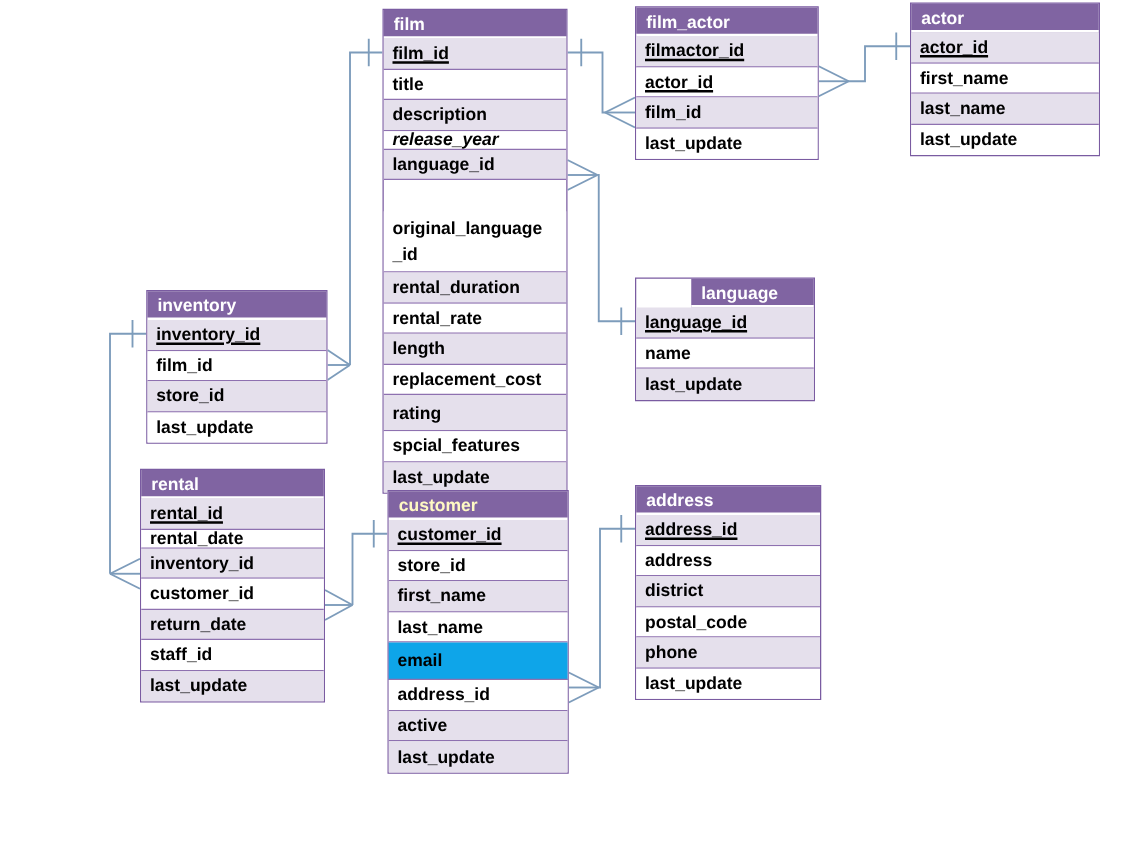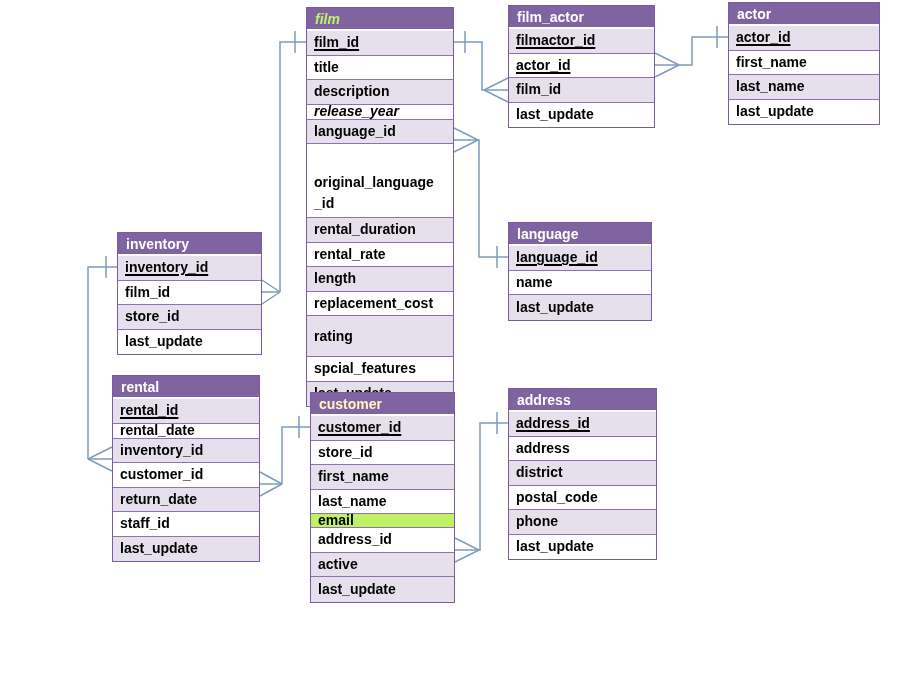--- a/index.html
+++ b/index.html
@@ -95,35 +95,35 @@
       <g stroke="#7D9CBB" stroke-width="1.5" fill="none">
         <line x1="497" y1="412" x2="497" y2="434"></line>
         <line x1="479" y1="550" x2="455" y2="538"></line>
         <line x1="479" y1="550" x2="455" y2="550"></line>
         <line x1="479" y1="550" x2="455" y2="562"></line>
         <polyline points="508,423 480,423 480,550 479,550"></polyline>
       </g>
     </svg>
   <div id="tables">
       <div class="er-table" style="left: 306px; top: 7px; width: 148px;">
-        <div class="er-thead" style="background: rgb(128, 100, 162); color: #bef264; font-style: italic;">
+        <div class="er-thead" style="background: rgb(128, 100, 162); color: #ffffff;">
           <span>film</span>
         </div>
         <div class="er-row" style="height: 24.5px; background: rgb(229, 224, 236);"><span class="pk">film_id</span></div>
         <div class="er-row" style="height: 24.5px; background: rgb(255, 255, 255);"><span class="">title</span></div>
         <div class="er-row" style="height: 24.5px; background: rgb(229, 224, 236);"><span class="">description</span></div>
         <div class="er-row" style="height: 15px; background: rgb(255, 255, 255); font-style: italic;"><span class="">release_year</span></div>
         <div class="er-row" style="height: 24.5px; background: rgb(229, 224, 236);"><span class="">language_id</span></div>
         <div class="er-row" style="height: 49px; background: rgb(255, 255, 255); margin-top: 25px;"><span class="">original_language
 _id</span></div>
         <div class="er-row" style="height: 24.5px; background: rgb(229, 224, 236);"><span class="">rental_duration</span></div>
         <div class="er-row" style="height: 24.5px; background: rgb(255, 255, 255);"><span class="">rental_rate</span></div>
         <div class="er-row" style="height: 24.5px; background: rgb(229, 224, 236);"><span class="">length</span></div>
         <div class="er-row" style="height: 24.5px; background: rgb(255, 255, 255);"><span class="">replacement_cost</span></div>
-        <div class="er-row" style="height: 41px; background: rgb(229, 224, 236); align-items: center;"><span class="">rating</span></div>
+        <div class="er-row" style="height: 29px; background: rgb(229, 224, 236); align-items: center;"><span class="">rating</span></div>
         <div class="er-row" style="height: 24.5px; background: rgb(255, 255, 255);"><span class="">spcial_features</span></div>
         <div class="er-row" style="height: 24.5px; background: rgb(229, 224, 236);"><span class="">last_update</span></div>
       </div>
       <div class="er-table" style="left: 508px; top: 5px; width: 147px;">
         <div class="er-thead" style="background: rgb(128, 100, 162); color: rgb(255, 255, 255);">
           <span>film_actor</span>
         </div>
         <div class="er-row" style="height: 24.5px; background: rgb(229, 224, 236);"><span class="pk">filmactor_id</span></div>
         <div class="er-row" style="height: 24.5px; background: rgb(255, 255, 255);"><span class="pk">actor_id</span></div>
         <div class="er-row" style="height: 24.5px; background: rgb(229, 224, 236);"><span class="">film_id</span></div>
@@ -132,21 +132,21 @@
       <div class="er-table" style="left: 728px; top: 2px; width: 152px;">
         <div class="er-thead" style="background: rgb(128, 100, 162); color: rgb(255, 255, 255);">
           <span>actor</span>
         </div>
         <div class="er-row" style="height: 24.5px; background: rgb(229, 224, 236);"><span class="pk">actor_id</span></div>
         <div class="er-row" style="height: 24.5px; background: rgb(255, 255, 255);"><span class="">first_name</span></div>
         <div class="er-row" style="height: 24.5px; background: rgb(229, 224, 236);"><span class="">last_name</span></div>
         <div class="er-row" style="height: 24.5px; background: rgb(255, 255, 255);"><span class="">last_update</span></div>
       </div>
       <div class="er-table" style="left: 508px; top: 222px; width: 144px;">
-        <div class="er-thead" style="background: rgb(128, 100, 162); color: rgb(255, 255, 255);">
+        <div class="er-thead" style="background: rgb(128, 100, 162); color: rgb(255, 255, 255); margin-left: 44px;">
           <span>language</span>
         </div>
         <div class="er-row" style="height: 24.5px; background: rgb(229, 224, 236);"><span class="pk">language_id</span></div>
         <div class="er-row" style="height: 24.5px; background: rgb(255, 255, 255);"><span class="">name</span></div>
         <div class="er-row" style="height: 24.5px; background: rgb(229, 224, 236);"><span class="">last_update</span></div>
       </div>
       <div class="er-table" style="left: 117px; top: 232px; width: 145px;">
         <div class="er-thead" style="background: rgb(128, 100, 162); color: rgb(255, 255, 255);">
           <span>inventory</span>
         </div>
@@ -168,21 +168,21 @@
         <div class="er-row" style="height: 24.5px; background: rgb(229, 224, 236);"><span class="">last_update</span></div>
       </div>
       <div class="er-table" style="left: 310px; top: 392px; width: 145px;">
         <div class="er-thead" style="background: rgb(128, 100, 162); color: #fef9c3;">
           <span>customer</span>
         </div>
         <div class="er-row" style="height: 24.5px; background: rgb(229, 224, 236);"><span class="pk">customer_id</span></div>
         <div class="er-row" style="height: 24.5px; background: rgb(255, 255, 255);"><span class="">store_id</span></div>
         <div class="er-row" style="height: 24.5px; background: rgb(229, 224, 236);"><span class="">first_name</span></div>
         <div class="er-row" style="height: 24.5px; background: rgb(255, 255, 255);"><span class="">last_name</span></div>
-        <div class="er-row" style="height: 14px; background: #bef264;"><span class="">email</span></div>
+        <div class="er-row" style="height: 30px; background: #0ea5e9;"><span class="">email</span></div>
         <div class="er-row" style="height: 24.5px; background: rgb(255, 255, 255);"><span class="">address_id</span></div>
         <div class="er-row" style="height: 24.5px; background: rgb(229, 224, 236);"><span class="">active</span></div>
         <div class="er-row" style="height: 24.5px; background: rgb(229, 224, 236);"><span class="">last_update</span></div>
       </div>
       <div class="er-table" style="left: 508px; top: 388px; width: 149px;">
         <div class="er-thead" style="background: rgb(128, 100, 162); color: rgb(255, 255, 255);">
           <span>address</span>
         </div>
         <div class="er-row" style="height: 24.5px; background: rgb(229, 224, 236);"><span class="pk">address_id</span></div>
         <div class="er-row" style="height: 24.5px; background: rgb(255, 255, 255);"><span class="">address</span></div>

